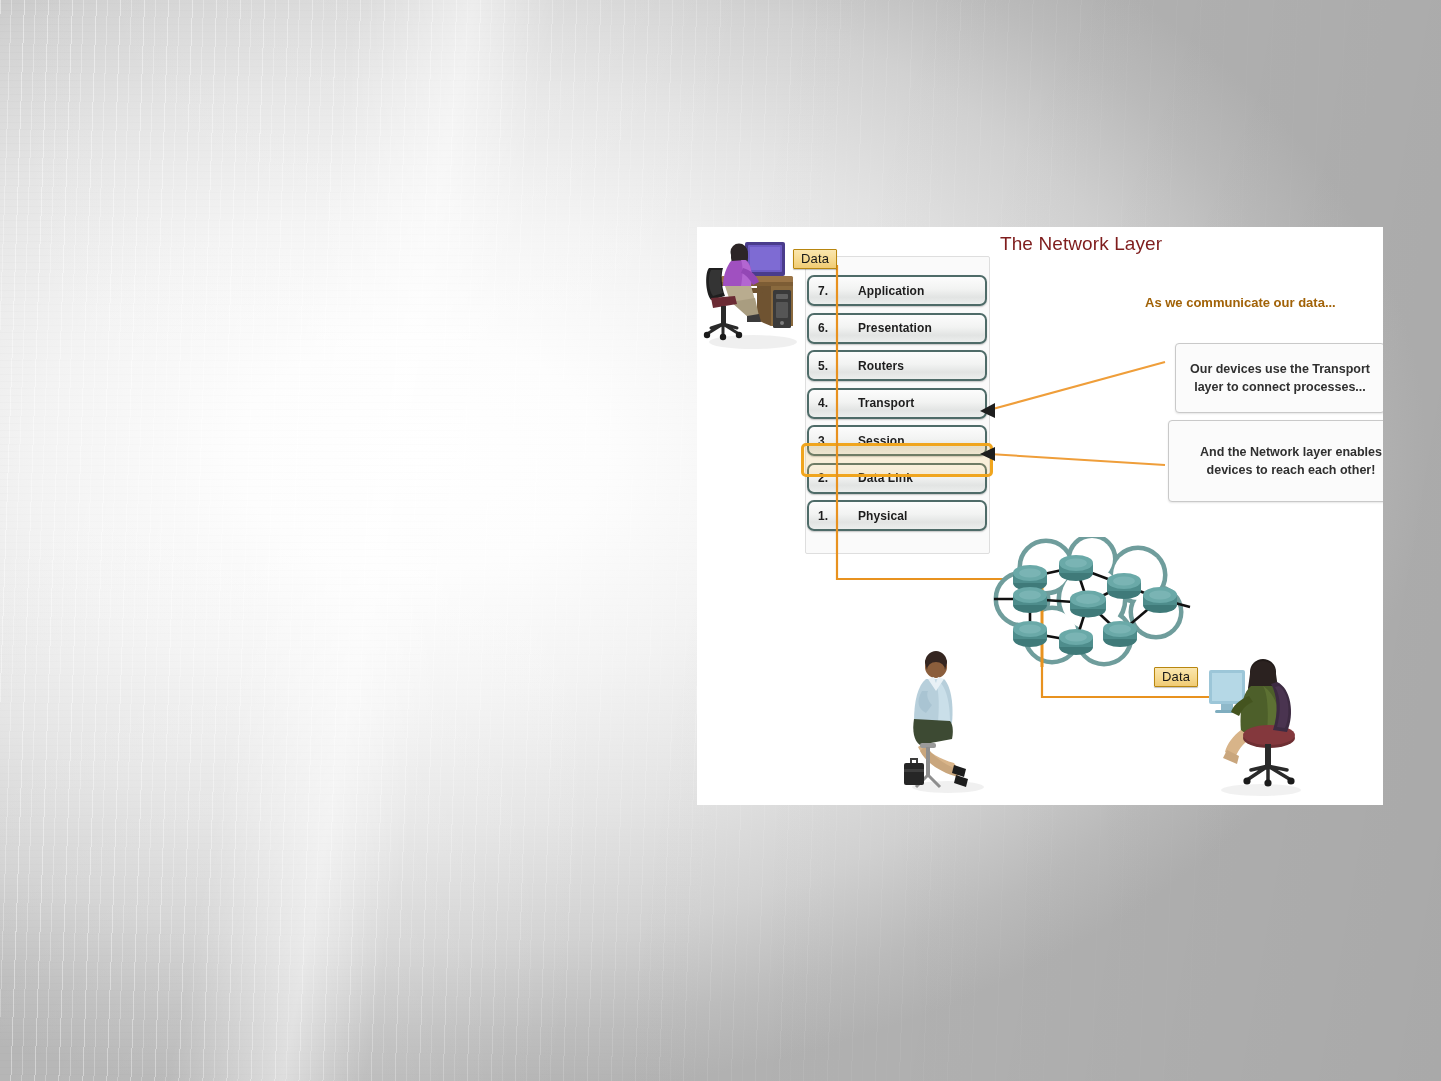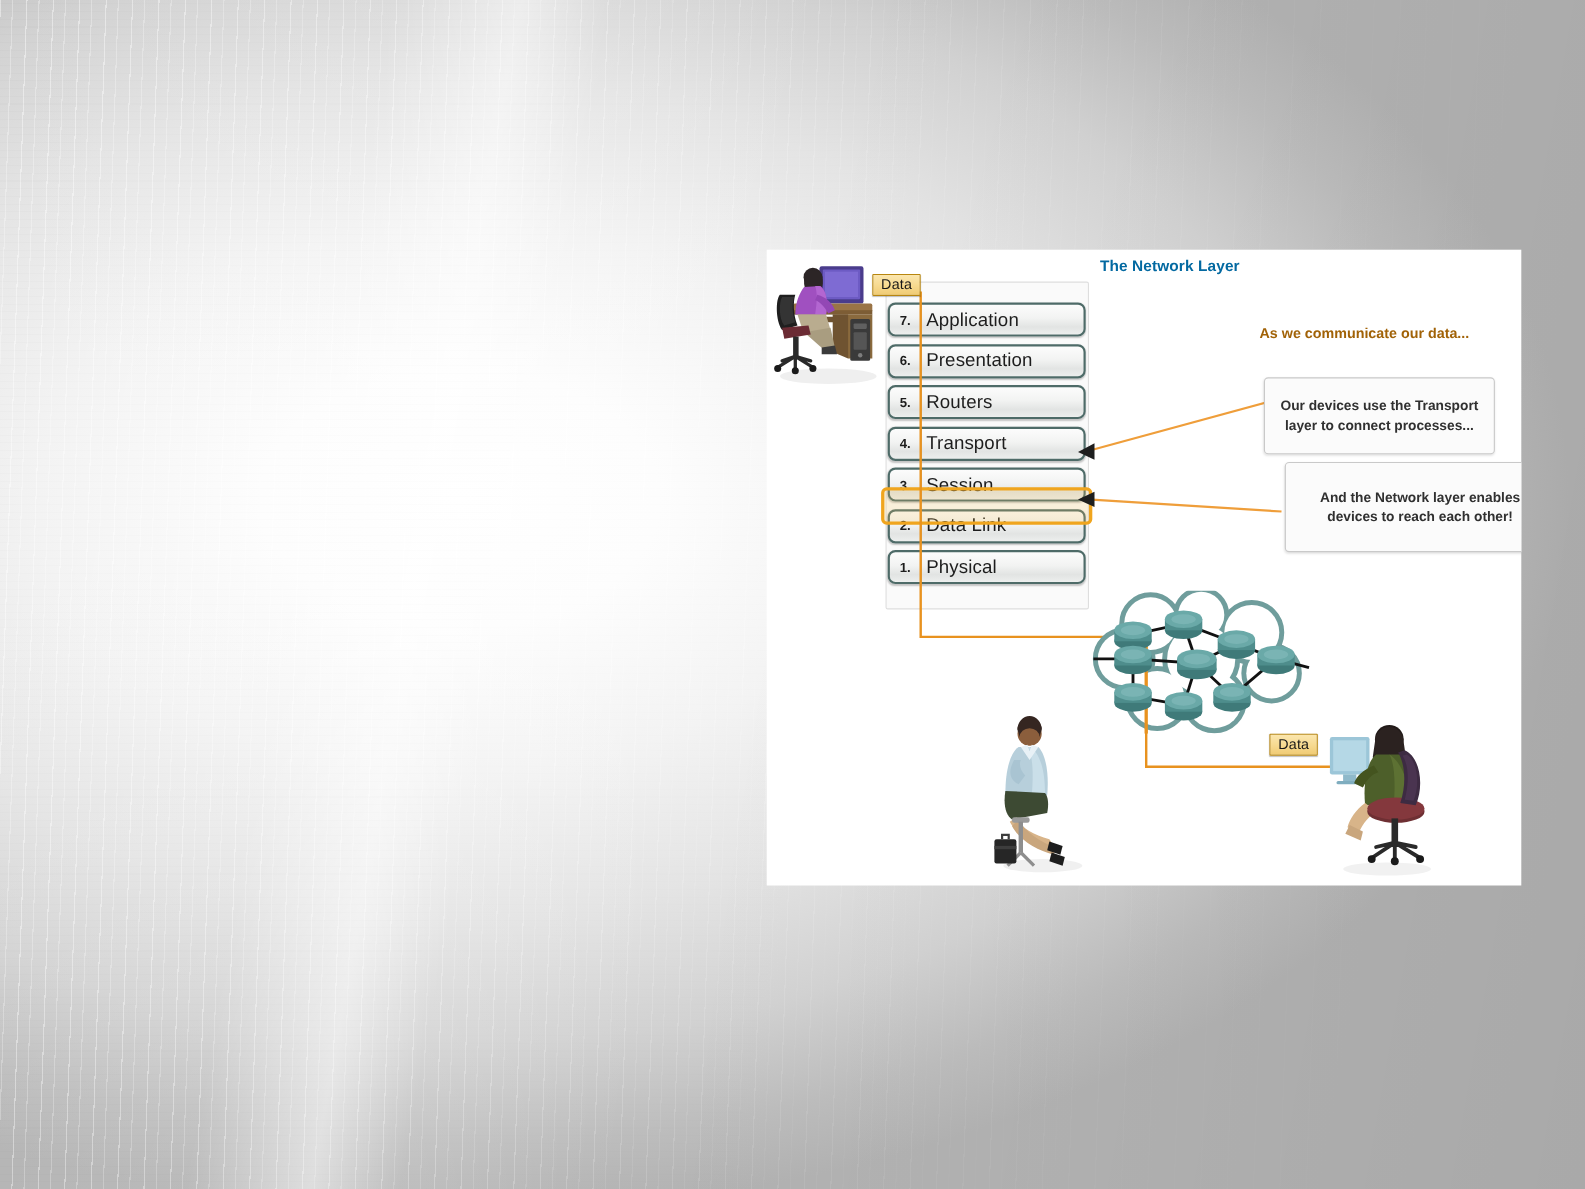--- a/index.html
+++ b/index.html
@@ -77,23 +77,23 @@
     height: 578px;
     background: #ffffff;
     overflow: hidden;
   }
 
   
   #diagram-title {
     position: absolute;
     left: 303px;
     top: 6px;
-    font-size: 14px;
-    font-weight: bold;
-    color: #0369a1;
+    font-size: 19px;
+    font-weight: normal;
+    color: #7f1d1d;
     letter-spacing: .1px;
     white-space: nowrap;
   }
 
   
   #intro-text {
     position: absolute;
     left: 448px;
     top: 68px;
     font-size: 13px;
@@ -141,23 +141,23 @@
     justify-content: center;
     font-size: 12px;
     font-weight: bold;
     color: #1d1d1d;
     border-right: 1.5px solid #9fb2af;
   }
   .osi-label {
     flex: 1;
     display: flex;
     align-items: center;
-    padding-left: 4px;
-    font-size: 17px;
-    font-weight: normal;
+    padding-left: 20px;
+    font-size: 12px;
+    font-weight: bold;
     color: #1d1d1d;
     letter-spacing: .1px;
   }
   
   #osi-highlight {
     position: absolute;
     left: 104px;
     top: 216px;
     width: 192px;
     height: 34px;
@@ -204,21 +204,21 @@
     font-size: 12.5px;
     font-weight: bold;
     color: #303030;
     line-height: 1.47;
     display: flex;
     align-items: center;
     justify-content: center;
     padding: 4px 8px;
     box-sizing: border-box;
   }
-  #callout-transport { left: 452px; top: 116px; width: 210px; height: 70px; }
+  #callout-transport { left: 478px; top: 116px; width: 210px; height: 70px; }
   #callout-network   { left: 471px; top: 193px; width: 246px; height: 82px; }
 
   
   #routers-label {
     position: absolute;
     left: 496px;
     top: 376px;
     width: 174px;
     text-align: center;
     font-size: 13px;

